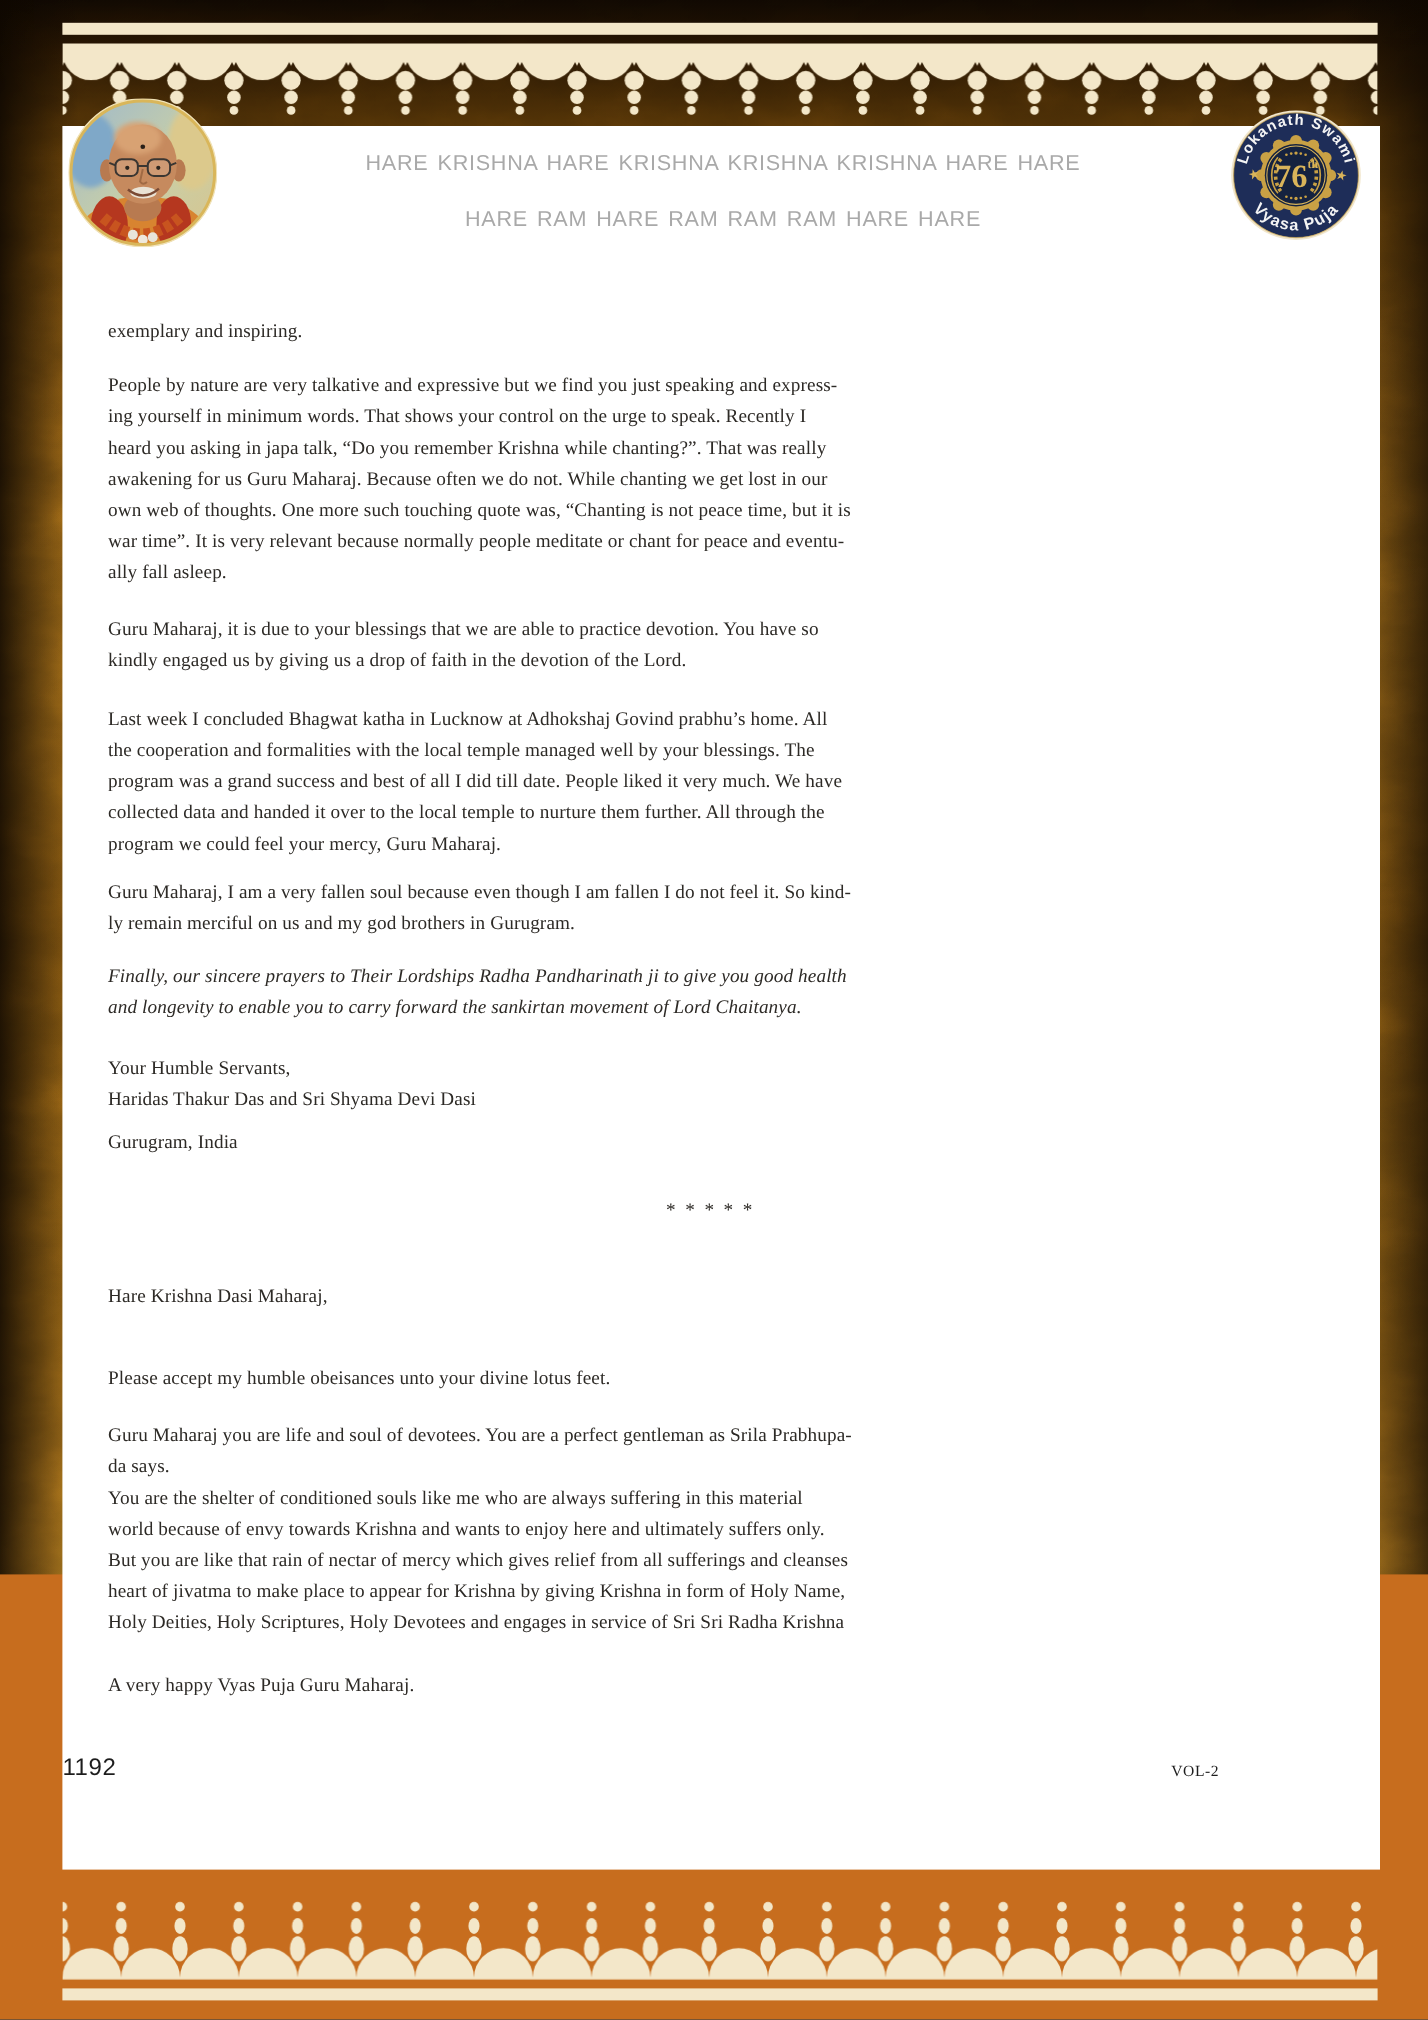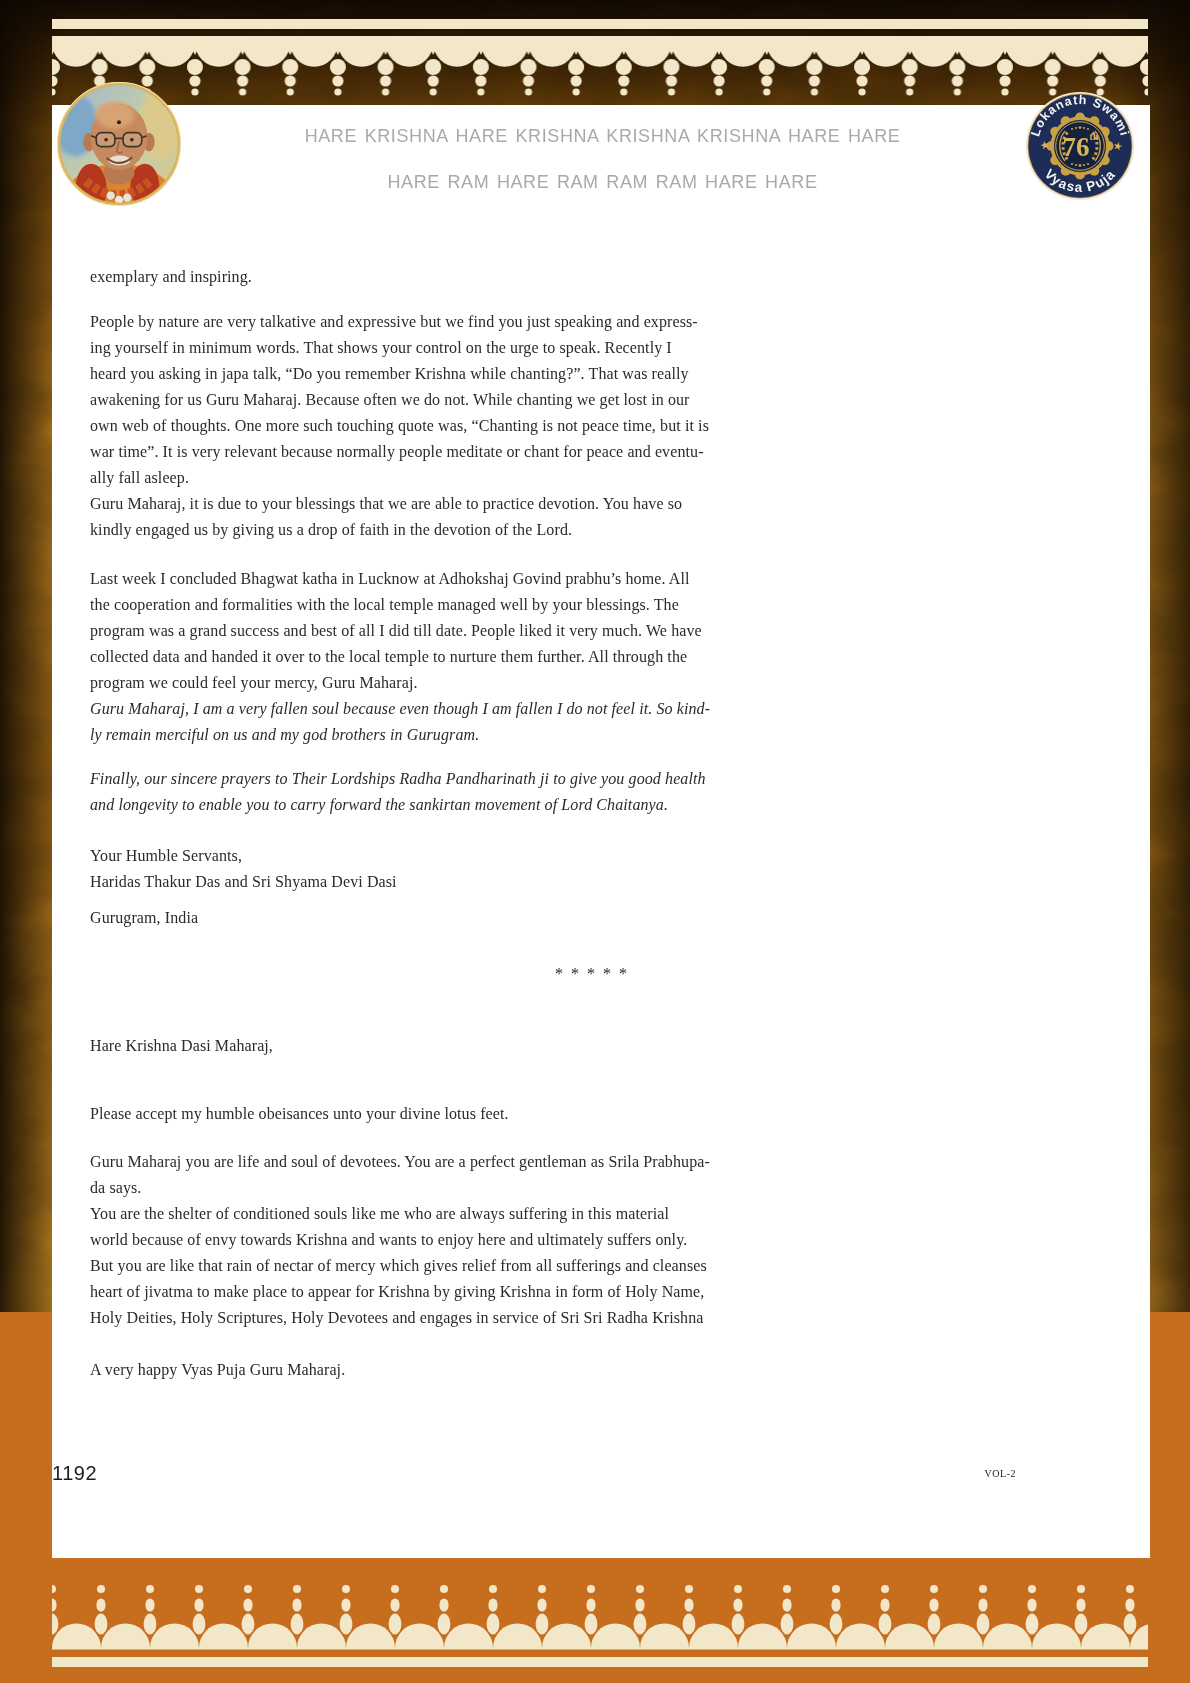--- a/index.html
+++ b/index.html
@@ -25,30 +25,30 @@
   .badge{position:absolute;left:1025px;top:91px;}
   .mantra{position:absolute;left:180px;width:845px;text-align:center;
           font-family:"Liberation Sans","DejaVu Sans",sans-serif;color:#a9a9a9;
           letter-spacing:.6px;word-spacing:2px;font-size:18px;}
   .mantra-1{position:absolute;left:0;right:0;top:126px;}
   .mantra-2{position:absolute;left:0;right:0;top:172px;}
   
   .content{position:absolute;left:90px;top:264px;width:938px;color:#2d2a26;
            font-size:16px;line-height:26px;letter-spacing:.1px;}
   .para{margin:0;white-space:pre-line;}
-  .mtA{margin-top:19px;} .mtB{} .mtC{margin-top:23px;}
-  .mtD{font-style:italic;} .mtE{margin-top:18px;font-style:italic;} .mtF{margin-top:25px;}
+  .mtA{margin-top:19px;} .mtB{margin-top:21px;} .mtC{margin-top:23px;}
+  .mtD{margin-top:14px;} .mtE{margin-top:18px;font-style:italic;} .mtF{margin-top:25px;}
   .mtG{margin-top:0;} .mtH{margin-top:10px;}
   .stars{margin-top:30px;text-align:center;position:relative;left:33px;letter-spacing:2px;}
   .mtI{margin-top:46px;} .mtJ{margin-top:42px;} .mtK{margin-top:26px;} .mtL{margin-top:22px;}
   
   .pagenum{position:absolute;left:52px;top:1462px;width:1096px;text-align:left;
            font-family:"Liberation Sans","DejaVu Sans",sans-serif;font-size:20px;color:#1d1d1d;letter-spacing:.5px;}
   .volume{position:absolute;right:174px;top:1468px;font-family:"Liberation Serif","DejaVu Serif",serif;
-          font-size:10px;color:#1d1d1d;letter-spacing:.5px;}
+          font-size:13px;color:#1d1d1d;letter-spacing:.5px;}
   .badge text{font-family:"Liberation Sans","DejaVu Sans",sans-serif;}
   .badge .num{font-family:"Liberation Serif","DejaVu Serif",serif;}
 </style>
 </head>
 <body>
 
 <div class="canvas">
 
   <div class="texture">
     <svg width="1190" height="1315">

